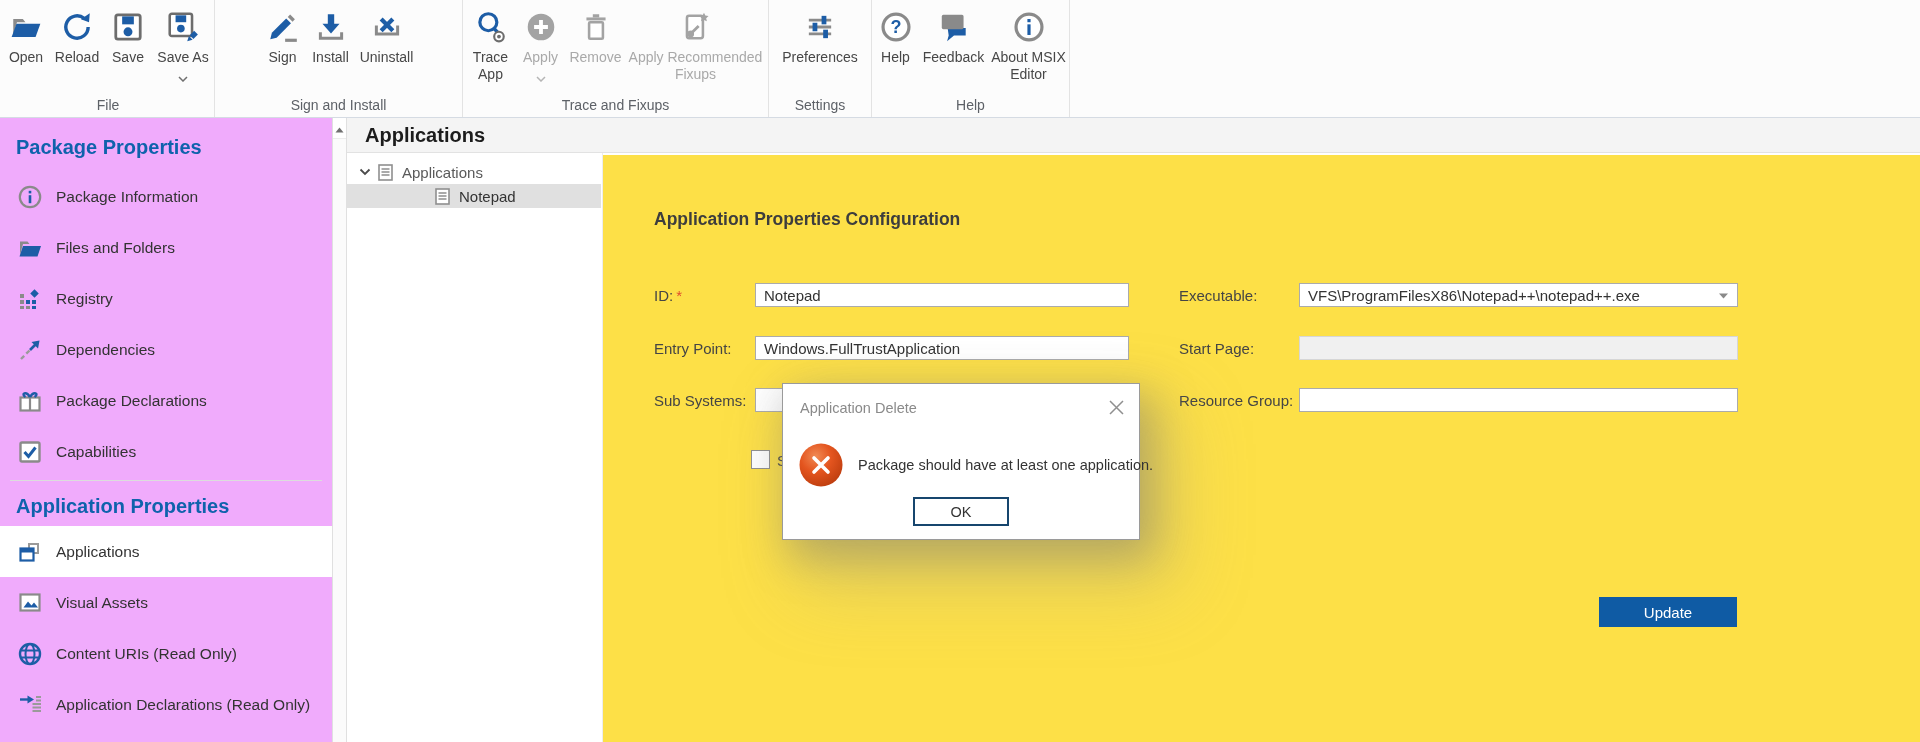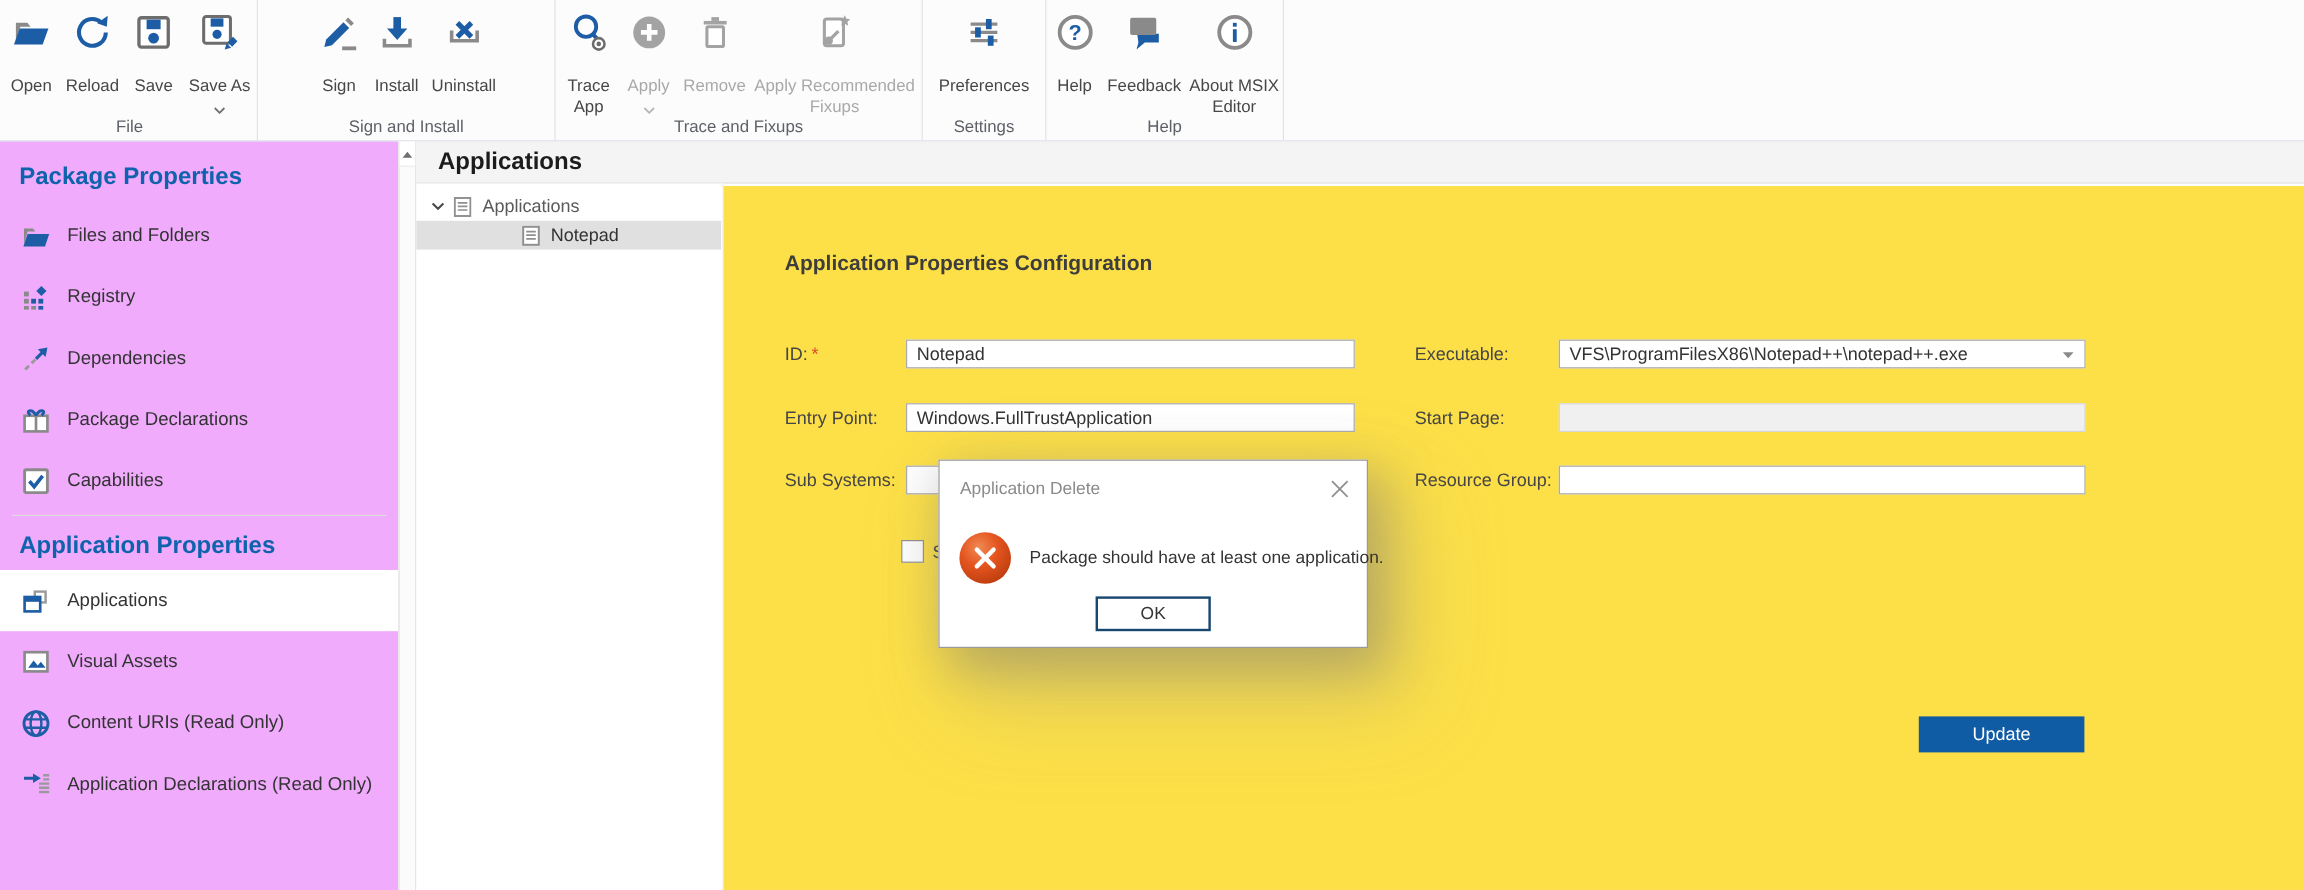--- a/index.html
+++ b/index.html
@@ -7,21 +7,21 @@
        font-family:"Liberation Sans",sans-serif;-webkit-font-smoothing:antialiased;}
 
   
   .ribbon{position:absolute;left:0;top:0;width:1920px;height:117px;background:#fcfcfc;
           border-bottom:1px solid #d5dbe3;box-sizing:content-box;}
   .ribbon-group{position:absolute;top:0;height:117px;border-right:1px solid #e3e3e3;
                 display:flex;justify-content:center;align-items:flex-start;padding-top:7px;box-sizing:border-box;}
   .group-label{position:absolute;bottom:4px;left:0;right:0;text-align:center;font-size:14px;color:#5d6167;}
   .ribbon-btn{display:flex;flex-direction:column;align-items:center;cursor:pointer;flex:none;}
   .ribbon-btn .ricon{height:40px;display:flex;align-items:center;justify-content:center;}
-  .ribbon-btn .rlabel{font-size:14px;line-height:17px;color:#474747;text-align:center;margin-top:16px;}
+  .ribbon-btn .rlabel{font-size:14px;line-height:17px;color:#474747;text-align:center;margin-top:2px;}
   .ribbon-btn.disabled .rlabel{color:#a9a9a9;}
   .ribbon-btn.disabled{cursor:default;}
   .rchev{margin-top:2px;}
 
   
   .sidebar{position:absolute;left:0;top:118px;width:332px;height:624px;background:#f0abfc;}
   .side-heading{margin:18px 0 12px 16px;font-size:20px;font-weight:bold;color:#0f62ac;line-height:23px;}
   .side-heading.second{margin-top:14px;margin-bottom:8px;}
   .side-item{height:51px;display:flex;align-items:center;padding-left:16px;cursor:pointer;}
   .side-item.selected{background:#ffffff;}
@@ -256,20 +256,30 @@
         </div>
         <div class="group-label">Help</div>
       </div>
     </div>
 
   <div class="sidebar" id="sidebar">
       <div class="side-heading">Package Properties</div>
       <div class="side-item">
         <span class="sicon">
           <svg width="26" height="26" viewBox="0 0 26 26">
+            <circle cx="13" cy="13" r="10.2" fill="none" stroke="#8a8a8a" stroke-width="2.2"></circle>
+            <rect x="11.7" y="6.8" width="2.6" height="2.6" fill="#1d5da6"></rect>
+            <rect x="11.7" y="11.2" width="2.6" height="8" fill="#1d5da6"></rect>
+          </svg>
+        </span>
+        <span class="slabel">Package Information</span>
+      </div>
+      <div class="side-item">
+        <span class="sicon">
+          <svg width="26" height="26" viewBox="0 0 26 26">
             <path fill="#8a8a8a" d="M3 20 V6.5 h7.5 l2 2.5 h-6.5 z"></path>
             <path fill="#1d5da6" d="M2.5 21.5 L6 11 h18 L20.5 21.5 Z"></path>
           </svg>
         </span>
         <span class="slabel">Files and Folders</span>
       </div>
       <div class="side-item">
         <span class="sicon">
           <svg width="26" height="26" viewBox="0 0 26 26">
             <rect x="3" y="8" width="4" height="4" fill="#8a8a8a"></rect>

